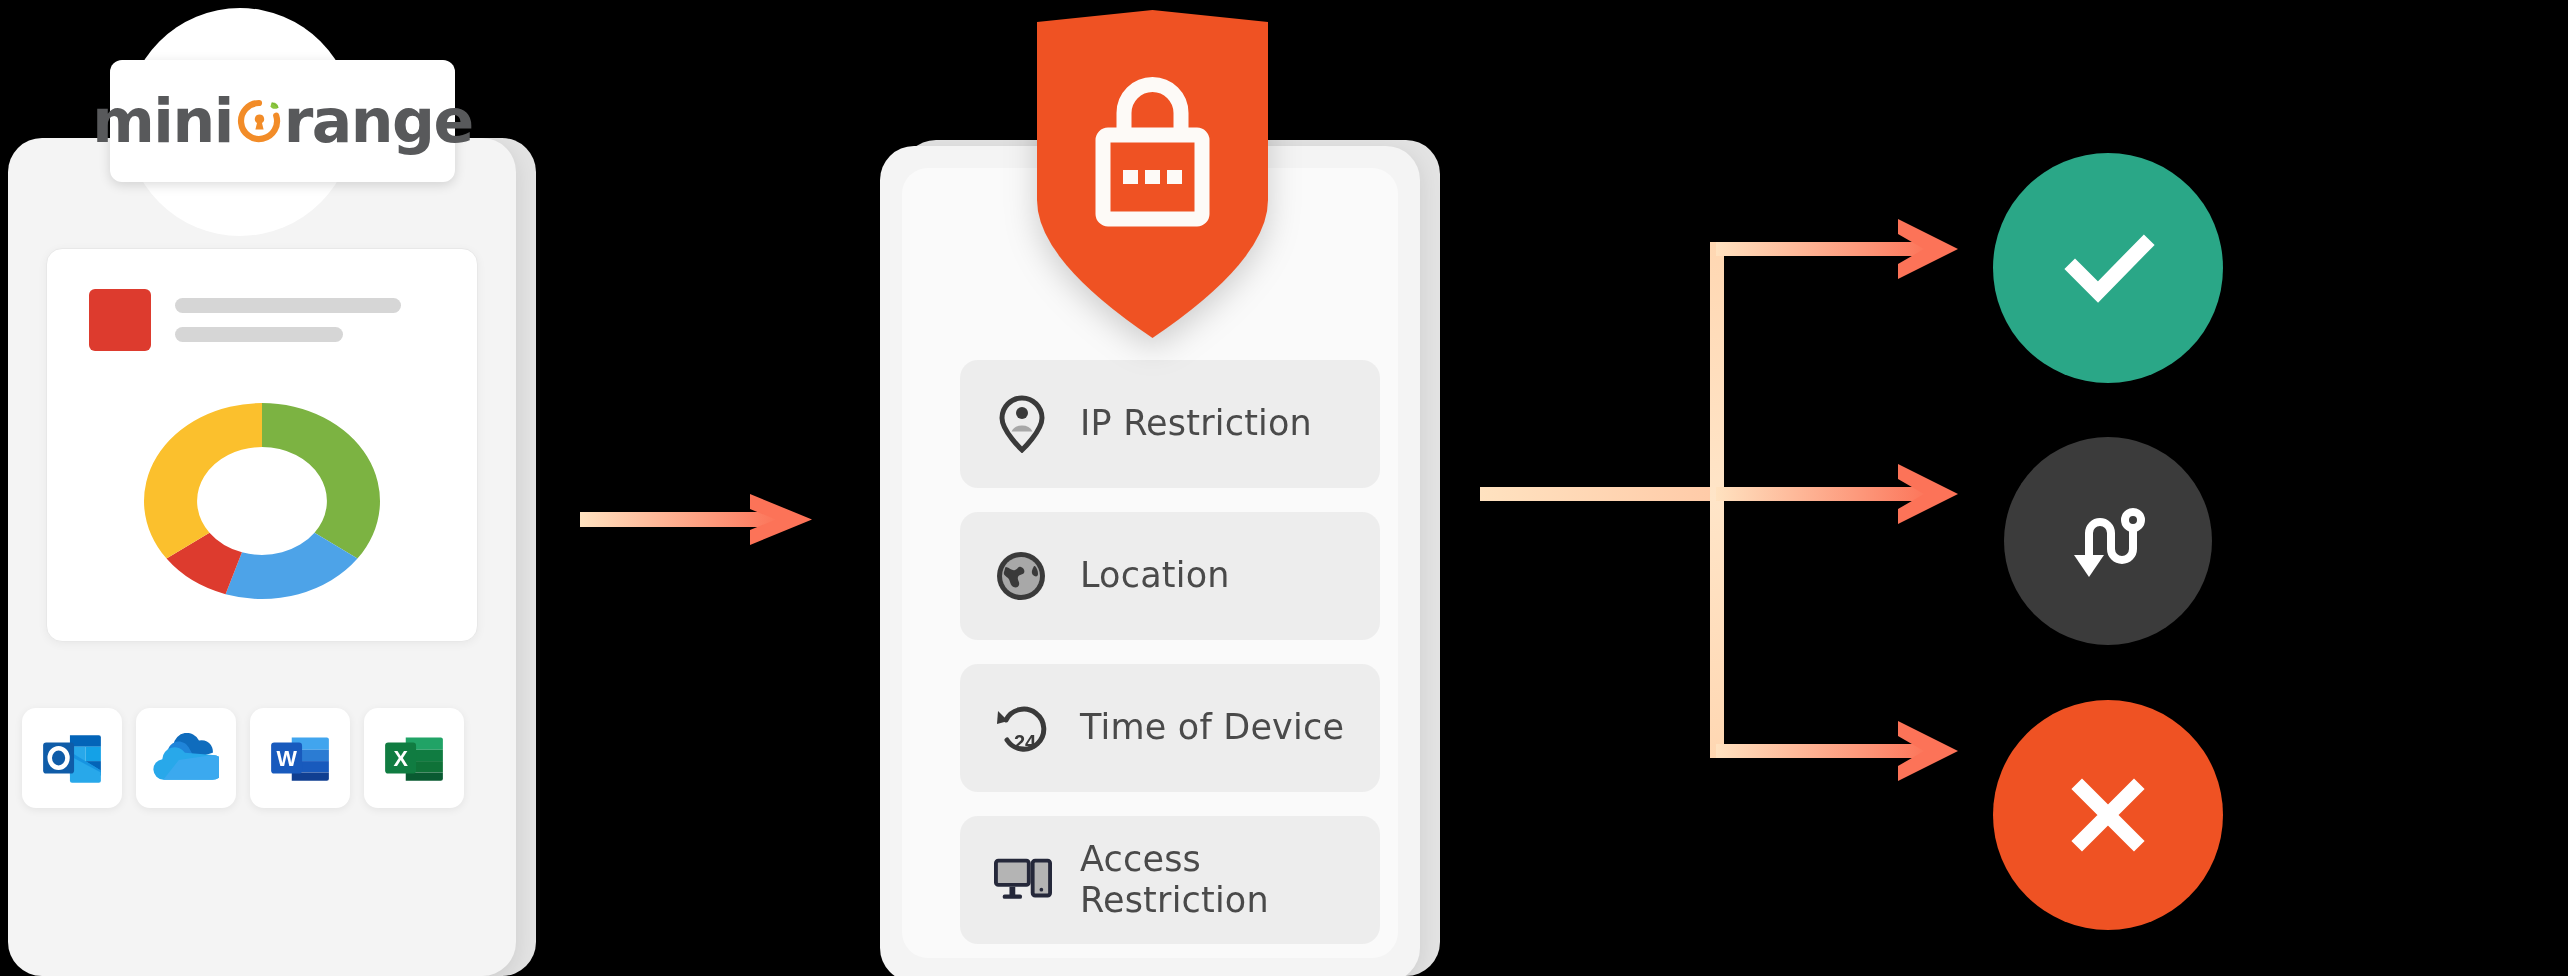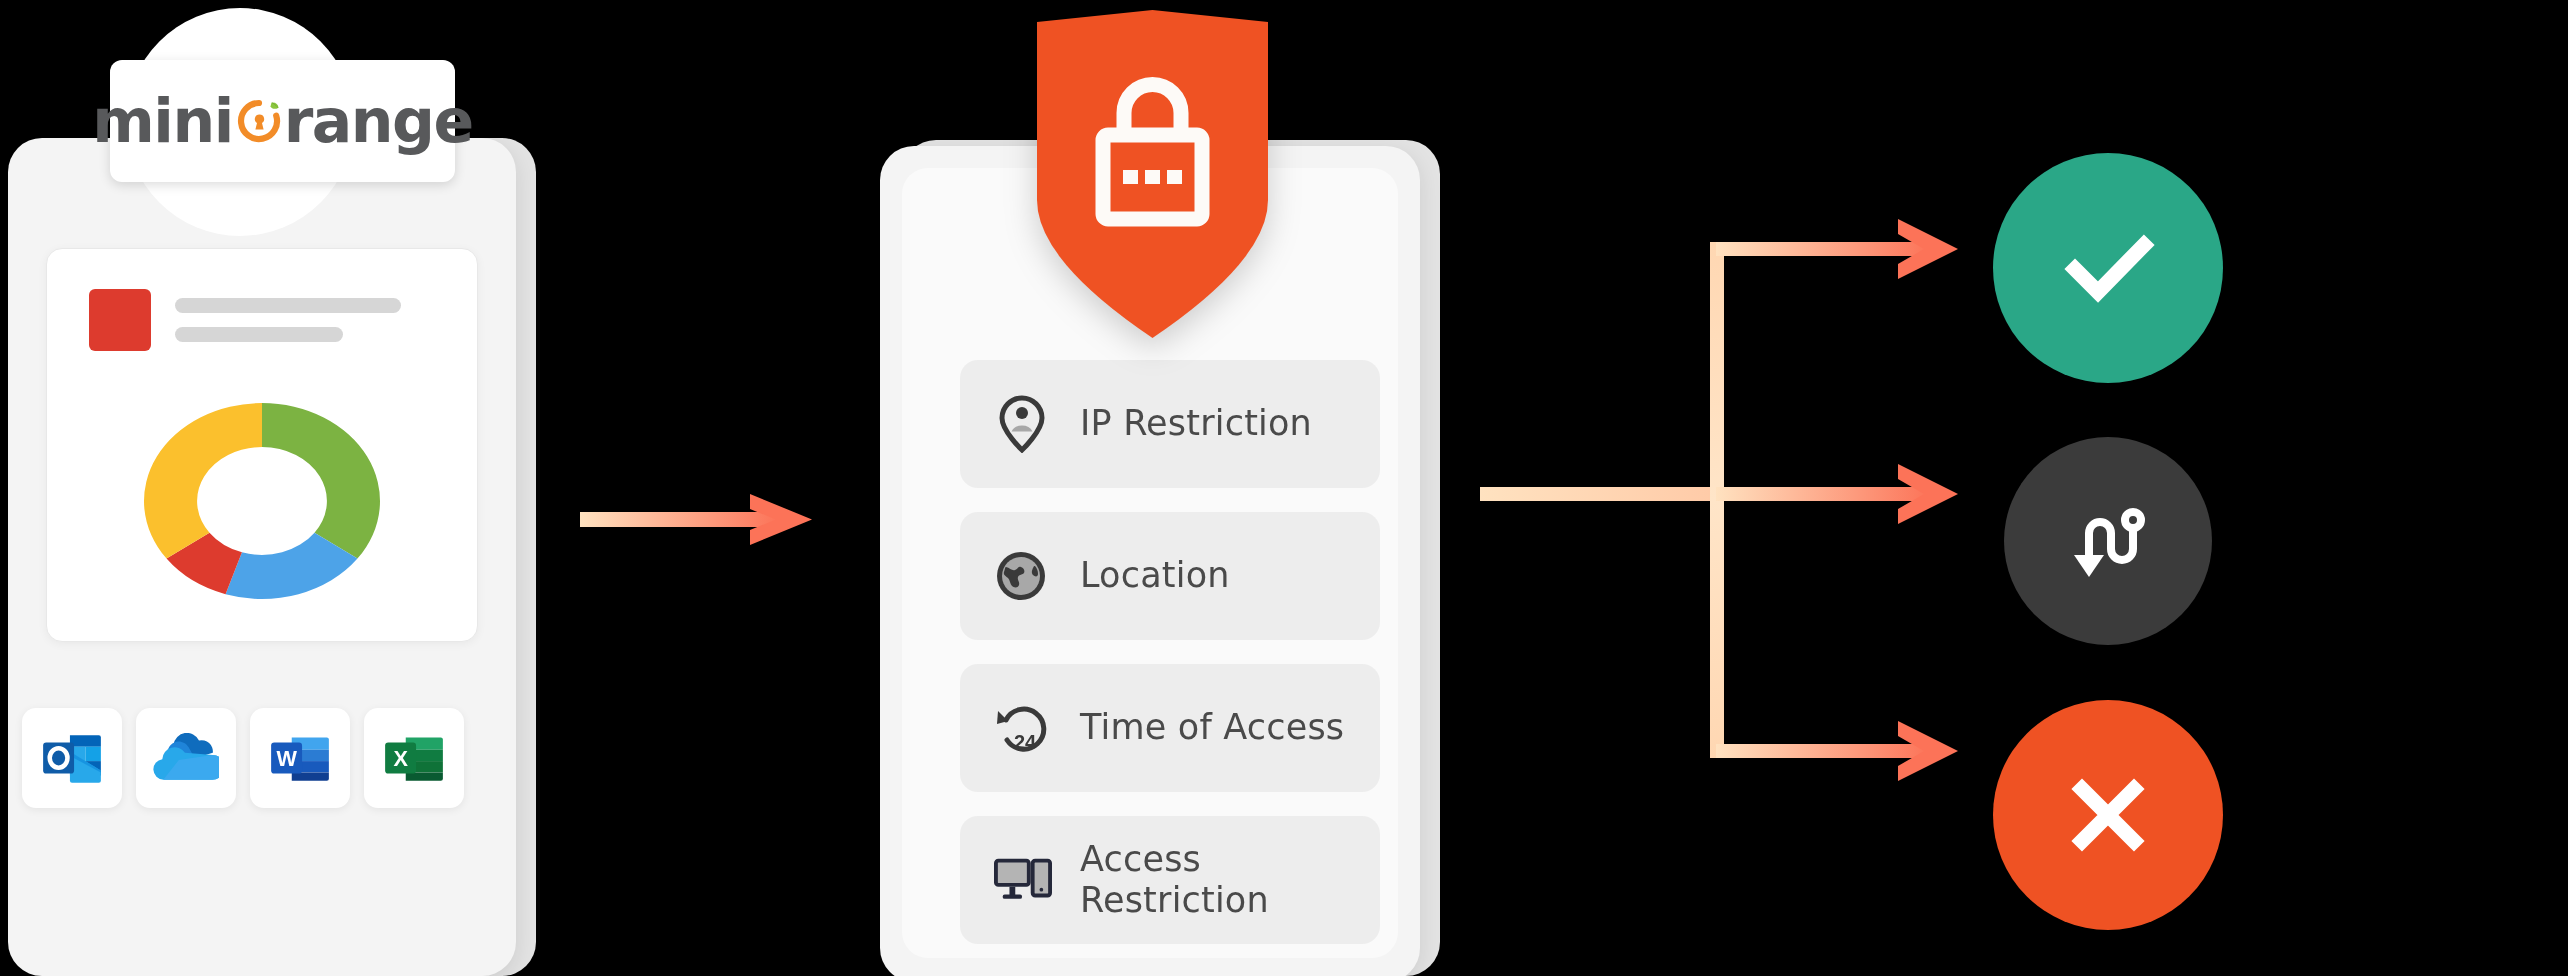--- a/index.html
+++ b/index.html
@@ -191,21 +191,21 @@
           </div>
 
           <div class="p-item">
             <span class="p-ico">
               <svg width="58" height="58" viewBox="0 0 58 58">
                 <path d="M12 21A20 20 0 1 1 13 41" fill="none" stroke="#3a3a3a" stroke-width="5" stroke-linecap="round"></path>
                 <path d="M4 12 L14 22 L3 25 Z" fill="#3a3a3a"></path>
                 <text x="31" y="50" font-family="'Liberation Sans',sans-serif" font-size="20" font-weight="bold" fill="#3a3a3a" text-anchor="middle">24</text>
               </svg>
             </span>
-            <span class="p-label">Time of Access</span>
+            <span class="p-label">Time of Device</span>
           </div>
 
           <div class="p-item">
             <span class="p-ico">
               <svg width="60" height="48" viewBox="0 0 60 48">
                 <rect x="2" y="4" width="34" height="25" rx="2.5" fill="#b4b4b4" stroke="#25283a" stroke-width="4"></rect>
                 <rect x="16" y="31" width="6" height="9" fill="#25283a"></rect>
                 <rect x="9" y="39" width="20" height="4.5" rx="2" fill="#25283a"></rect>
                 <rect x="40" y="4" width="18" height="36" rx="2.5" fill="#b4b4b4" stroke="#25283a" stroke-width="4"></rect>
                 <circle cx="49" cy="34" r="1.9" fill="#25283a"></circle>

